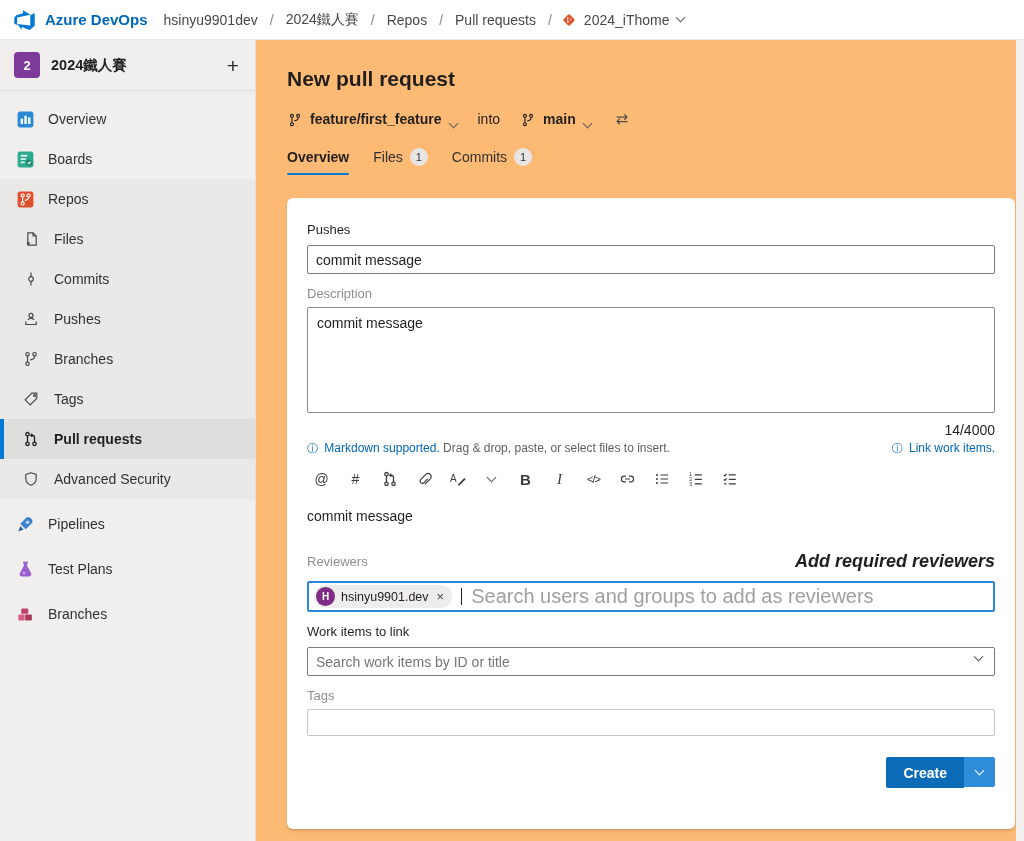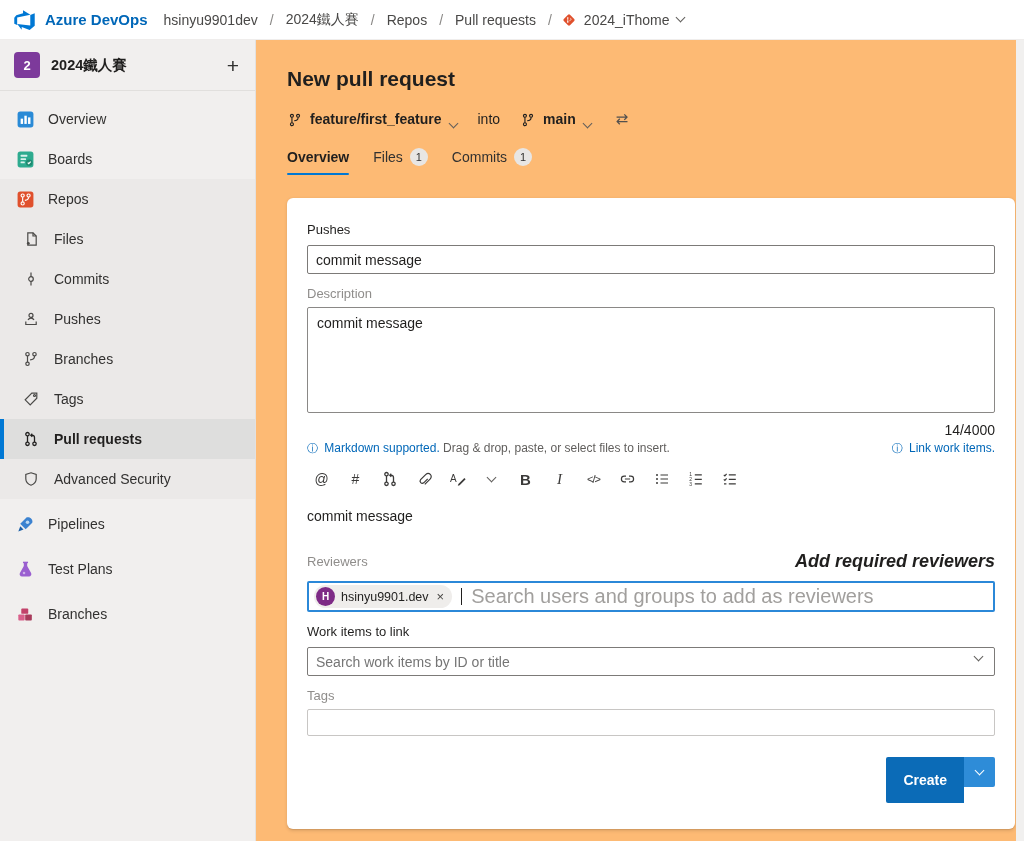--- a/index.html
+++ b/index.html
@@ -84,21 +84,21 @@
                  font-size:10px; font-weight:bold; display:flex; align-items:center; justify-content:center; }
   .chip-name { font-size:12.5px; color:#201f1e; }
   .chip-x { color:#484644; font-size:13px; margin-left:2px; cursor:pointer; }
   .caret { width:1px; height:17px; background:#201f1e; }
   .ph { color:#a19f9d; font-size:20px; }
   .combo { position:relative; margin-top:8px; }
   .combo .chev { position:absolute; right:13px; top:10px; }
   .tags-input { border:1px solid #c8c6c4; height:27px; }
   .create-row { display:flex; justify-content:flex-end; margin-top:21px; }
   .create-split { display:flex; }
-  .create-main { background:#0b6bb7; color:#fff; border:none; height:46px; padding:0 17px;
+  .create-main { background:#0b6bb7; color:#fff; border:none; height:31px; padding:0 17px;
                  font:bold 14px "Liberation Sans",sans-serif; border-radius:2px 0 0 2px; cursor:pointer; }
   .create-chev { background:#2e8cd8; border:none; width:31px; height:30px; border-radius:0 2px 2px 0;
                  display:flex; align-items:center; justify-content:center; cursor:pointer; }
   svg { display:block; }
 </style>
 </head>
 <body>
 
 <div class="topbar">
   <span class="logo">

